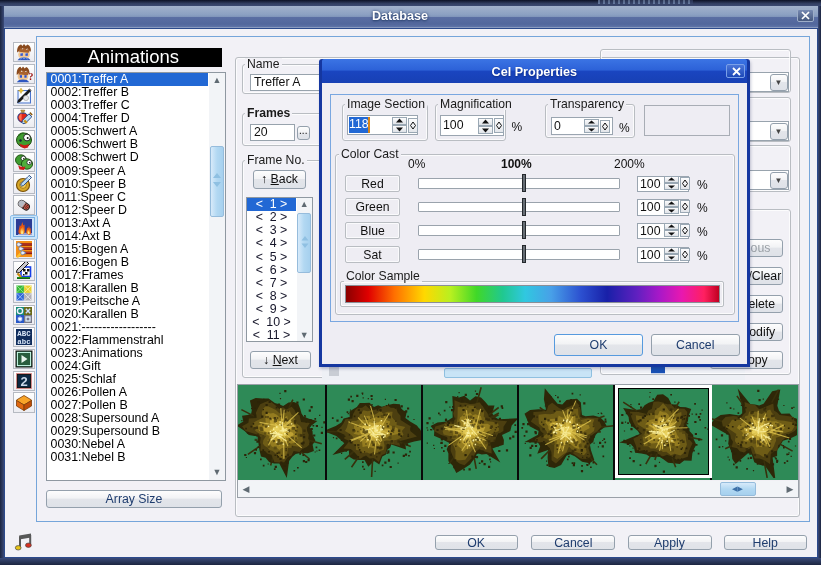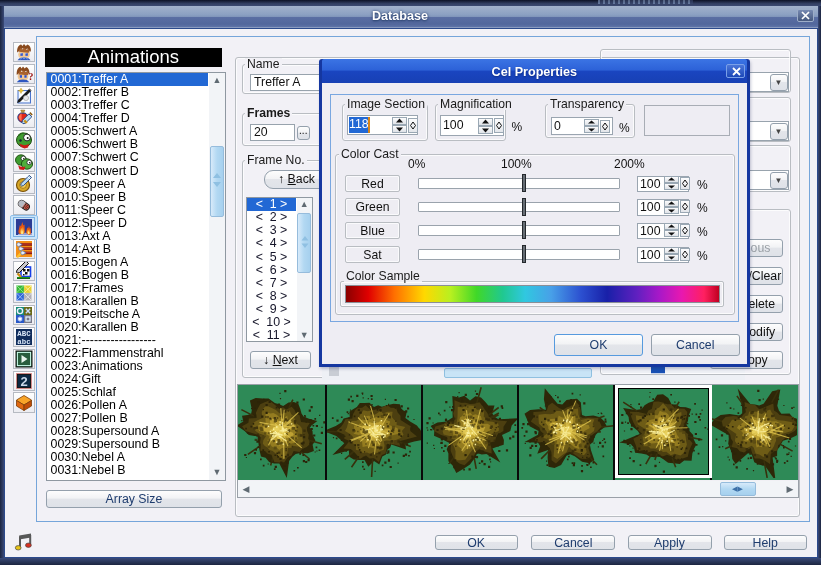--- a/index.html
+++ b/index.html
@@ -220,21 +220,20 @@
 
 <div class="abs" style="left:45px;top:48px;width:176.5px;height:18.5px;background:#000;color:#fff;text-align:center;font-size:18.5px;line-height:18px;">Animations</div>
 <div class="abs" style="left:45.5px;top:72px;width:180.3px;height:409px;background:#fff;border:1px solid #8f98a1;"></div>
 <div class="abs anim" style="left:46.5px;top:73.4px;width:161px;height:405px;font-size:12.4px;color:#000;overflow:hidden;">
     <div class="sel">0001:Treffer A</div>
     <div>0002:Treffer B</div>
     <div>0003:Treffer C</div>
     <div>0004:Treffer D</div>
     <div>0005:Schwert A</div>
     <div>0006:Schwert B</div>
-    <div>0007:Schwert C</div>
     <div>0008:Schwert D</div>
     <div>0009:Speer A</div>
     <div>0010:Speer B</div>
     <div>0011:Speer C</div>
     <div>0012:Speer D</div>
     <div>0013:Axt A</div>
     <div>0014:Axt B</div>
     <div>0015:Bogen A</div>
     <div>0016:Bogen B</div>
     <div>0017:Frames</div>
@@ -269,21 +268,21 @@
 <div class="gblabel" style="left:245px;top:58px;">Name</div>
 <div class="edit" style="left:250px;top:74px;width:73px;height:17px;line-height:15.5px;padding-left:3px;">Treffer A</div>
 
 <div class="gb" style="left:242px;top:113px;width:85.5px;height:33px;"></div>
 <div class="gblabel" style="left:245px;top:107px;font-weight:bold;">Frames</div>
 <div class="edit" style="left:250px;top:124px;width:45px;height:17px;line-height:15.5px;padding-left:3px;">20</div>
 <div class="btn" style="left:297px;top:125.5px;width:12.5px;height:14px;line-height:8px;font-size:10px;color:#111;">...</div>
 
 <div class="gb" style="left:242px;top:160px;width:85.5px;height:218px;"></div>
 <div class="gblabel" style="left:245px;top:154px;">Frame No.</div>
-<div class="btn" style="left:264px;top:170px;width:65px;height:18.5px;line-height:17px;color:#111;border-radius:9px;">↑ <u>B</u>ack</div>
+<div class="btn" style="left:253px;top:170px;width:53px;height:18.5px;line-height:17px;color:#111;">↑ <u>B</u>ack</div>
 <div class="abs" style="left:246px;top:196.5px;width:67px;height:145px;background:#fff;border:1px solid #8f98a1;"></div>
 <div class="abs fr" style="left:247px;top:198px;width:49px;height:142px;font-size:12.4px;color:#16162a;text-align:center;overflow:hidden;">
     <div class="sel">&lt;&nbsp;&nbsp;1&nbsp;&gt;</div>
     <div>&lt;&nbsp;&nbsp;2&nbsp;&gt;</div>
     <div>&lt;&nbsp;&nbsp;3&nbsp;&gt;</div>
     <div>&lt;&nbsp;&nbsp;4&nbsp;&gt;</div>
     <div>&lt;&nbsp;&nbsp;5&nbsp;&gt;</div>
     <div>&lt;&nbsp;&nbsp;6&nbsp;&gt;</div>
     <div>&lt;&nbsp;&nbsp;7&nbsp;&gt;</div>
     <div>&lt;&nbsp;&nbsp;8&nbsp;&gt;</div>
@@ -495,21 +494,21 @@
 <svg class="abs" style="left:600.0px;top:119.5px;" width="10" height="13" viewBox="0 0 10 13">
     <path d="M5 3.0L7.5 6.5L5 10.0L2.5 6.5z" fill="none" stroke="#111" stroke-width="1"></path>
   </svg>
 <div class="pct" style="left:619px;top:121px;">%</div>
 
 <div class="abs" style="left:644px;top:105px;width:85.7px;height:31px;border:1px solid #a8adb5;"></div>
 
 <div class="gb" style="left:335px;top:154px;width:400px;height:161px;background:#eeedf3;"></div>
 <div class="gblabel" style="left:339px;top:148px;background:#eeedf3;">Color Cast</div>
 <div class="pct" style="left:408px;top:157px;">0%</div>
-<div class="pct" style="left:501px;top:157px;">100%</div>
+<div class="pct" style="left:501px;top:157px;font-weight:bold;">100%</div>
 <div class="pct" style="left:614px;top:157px;">200%</div>
 <div class="rowlab" style="left:345px;top:174.5px;background:#eeedf3;">Red</div>
 <div class="slider-tr" style="left:418px;top:178.0px;width:202px;"></div>
 <div class="thumb" style="left:522.3px;top:174.0px;"></div>
 <div class="spinbox" style="left:637px;top:175.5px;width:52px;height:16.5px;"></div>
 <div class="abs" style="left:640px;top:176.5px;font-size:12.3px;color:#111;">100</div>
 <div class="abs" style="left:663.5px;top:176.0px;width:15px;height:7.0px;border:1px solid #9aa8b4;background:linear-gradient(#fcfcfd,#dfe3e8);"></div>
 <div class="abs" style="left:663.5px;top:183.0px;width:15px;height:7.0px;border:1px solid #9aa8b4;background:linear-gradient(#fcfcfd,#dfe3e8);"></div>
 <svg class="abs" style="left:663.5px;top:176.0px;" width="15" height="14" viewBox="0 0 15 14">
     <path d="M7.5 1.5L11 4.5H4z" fill="#111"></path>

